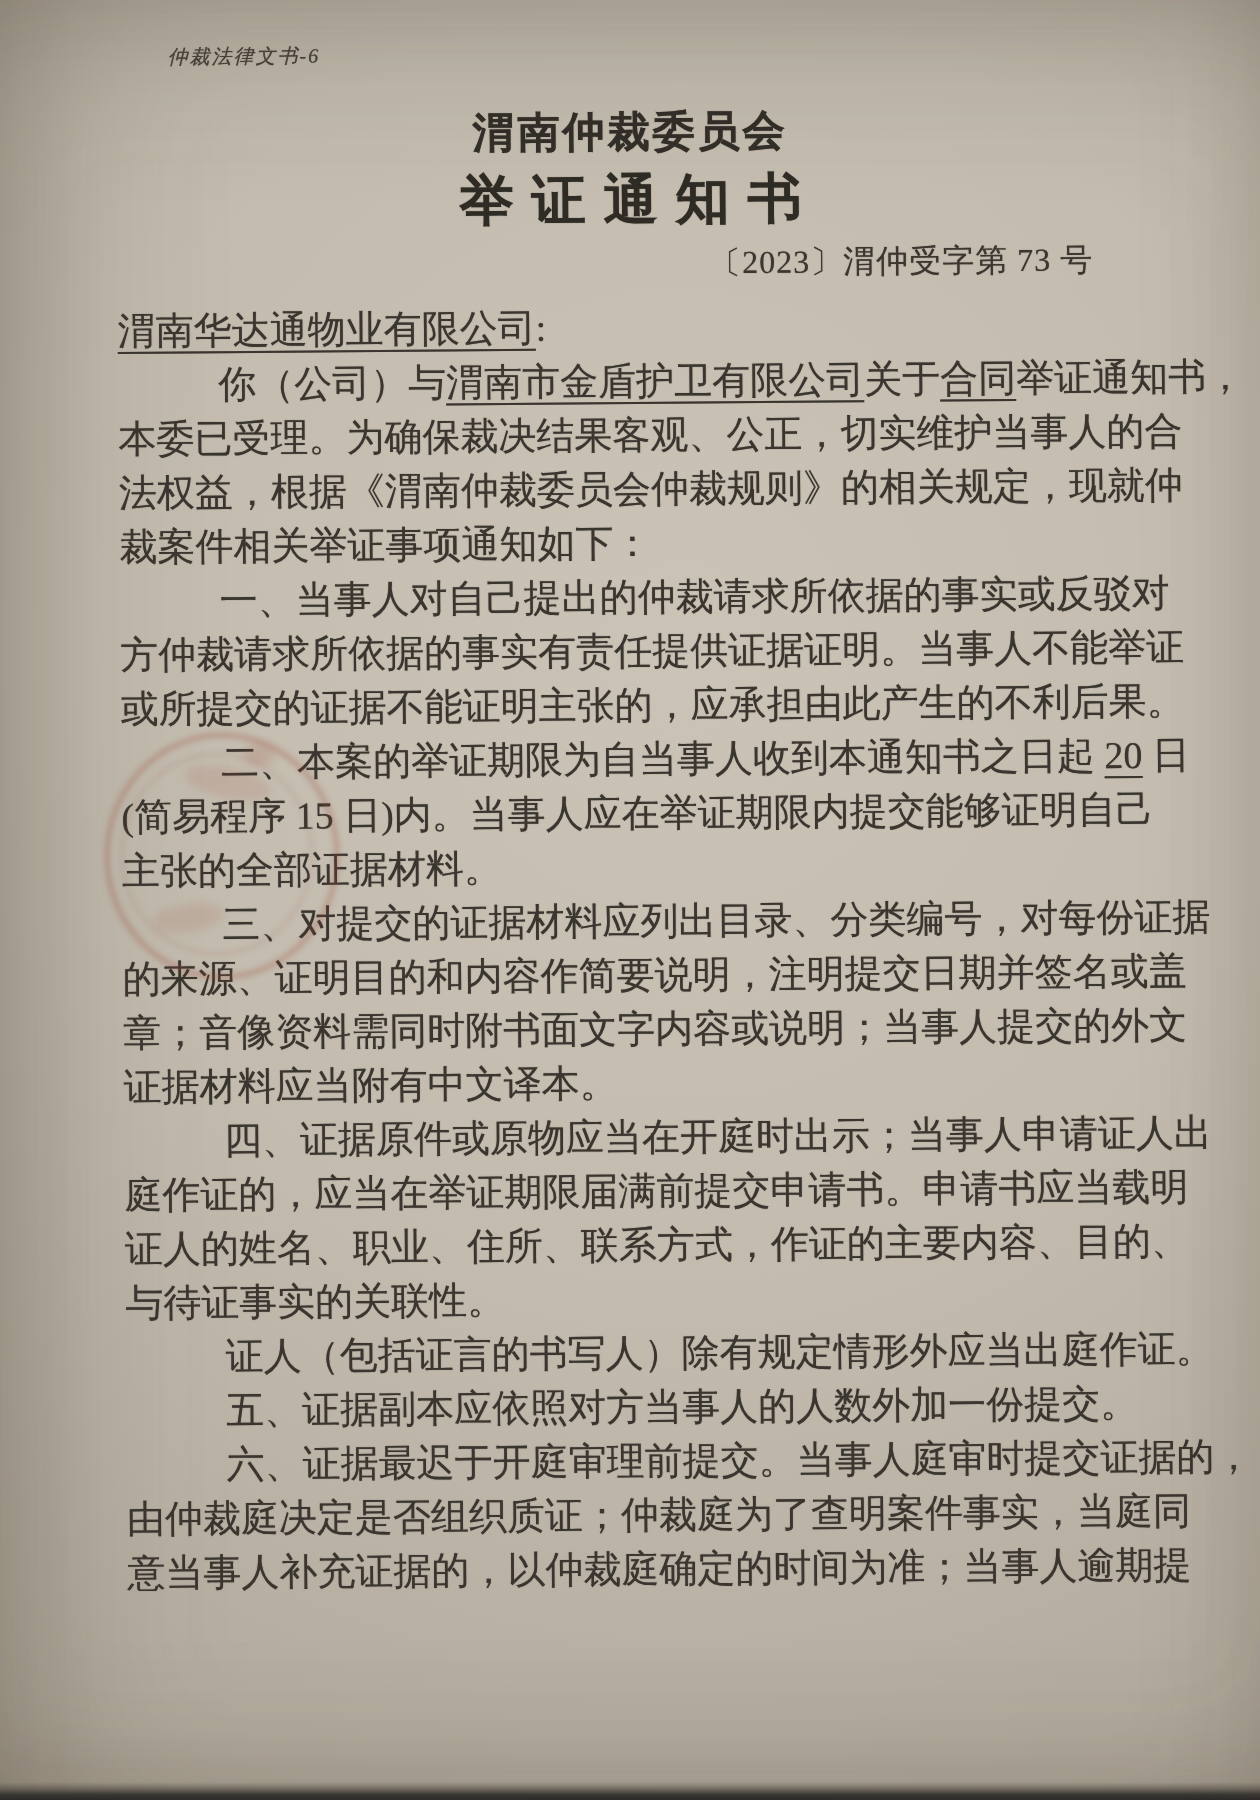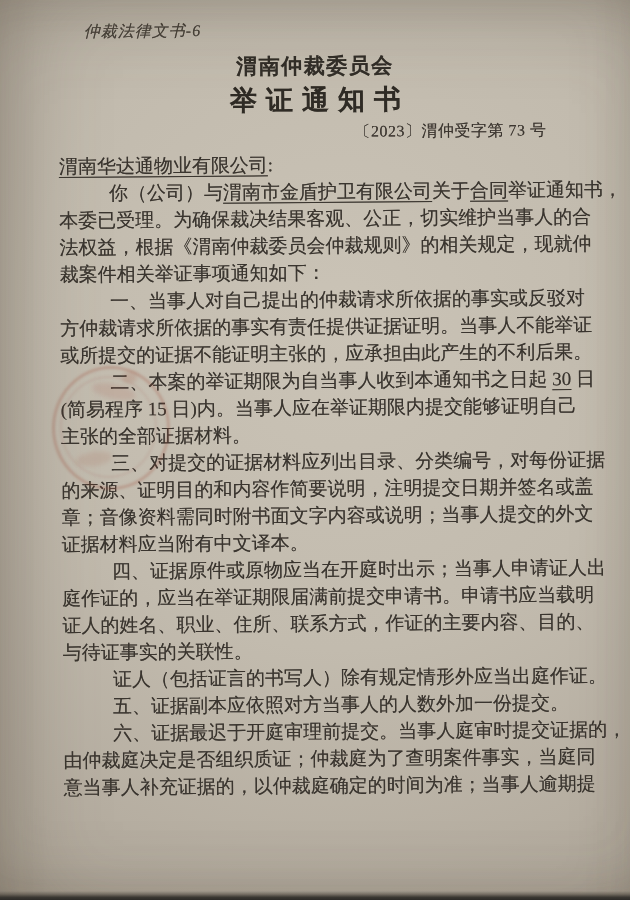--- a/index.html
+++ b/index.html
@@ -20,21 +20,21 @@
     position:absolute; left:0; right:0; bottom:0; height:9px;
     background: linear-gradient(to bottom, rgba(70,64,56,0) 0%, rgba(70,64,56,0.45) 35%, #3a3732 70%, #2c2a27 100%);
   }
   .content {
     position:absolute; inset:0; color:#3a352f;
     transform: rotate(-0.45deg); transform-origin: 315px 60px;
     text-shadow: 0 0 0.5px rgba(58,53,47,0.65);
   }
   .form-label {
     position:absolute; left:84px; top:20px;
-    font-size:16px; font-style:italic; letter-spacing:1px; color:#474139;
+    font-size:10px; font-style:italic; letter-spacing:1px; color:#474139;
   }
   .org-title {
     position:absolute; top:52px; left:0; width:100%; text-align:center;
     font-size:21px; font-weight:bold; letter-spacing:1.5px; color:#322e28;
   }
   .doc-title {
     position:absolute; top:82px; left:0; width:100%; text-align:center;
     font-size:27px; font-weight:bold; letter-spacing:9px; padding-left:9px; box-sizing:border-box;
     color:#2f2b25;
   }
@@ -71,21 +71,21 @@
     <div class="case-number">〔2023〕渭仲受字第 73 号</div>
     <div class="lines">
         <div class="line"><span class="u">渭南华达通物业有限公司</span><span>:</span></div>
         <div class="line indent"><span>你（公司）与</span><span class="u">渭南市金盾护卫有限公司</span><span>关于</span><span class="u">合同</span><span>举证通知书，</span></div>
         <div class="line"><span>本委已受理。为确保裁决结果客观、公正，切实维护当事人的合</span></div>
         <div class="line"><span>法权益，根据《渭南仲裁委员会仲裁规则》的相关规定，现就仲</span></div>
         <div class="line"><span>裁案件相关举证事项通知如下：</span></div>
         <div class="line indent"><span>一、当事人对自己提出的仲裁请求所依据的事实或反驳对</span></div>
         <div class="line"><span>方仲裁请求所依据的事实有责任提供证据证明。当事人不能举证</span></div>
         <div class="line"><span>或所提交的证据不能证明主张的，应承担由此产生的不利后果。</span></div>
-        <div class="line indent"><span>二、本案的举证期限为自当事人收到本通知书之日起 </span><span class="u">30</span><span> 日</span></div>
+        <div class="line indent"><span>二、本案的举证期限为自当事人收到本通知书之日起 </span><span class="u">20</span><span> 日</span></div>
         <div class="line"><span>(简易程序 15 日)内。当事人应在举证期限内提交能够证明自己</span></div>
         <div class="line"><span>主张的全部证据材料。</span></div>
         <div class="line indent"><span>三、对提交的证据材料应列出目录、分类编号，对每份证据</span></div>
         <div class="line"><span>的来源、证明目的和内容作简要说明，注明提交日期并签名或盖</span></div>
         <div class="line"><span>章；音像资料需同时附书面文字内容或说明；当事人提交的外文</span></div>
         <div class="line"><span>证据材料应当附有中文译本。</span></div>
         <div class="line indent"><span>四、证据原件或原物应当在开庭时出示；当事人申请证人出</span></div>
         <div class="line"><span>庭作证的，应当在举证期限届满前提交申请书。申请书应当载明</span></div>
         <div class="line"><span>证人的姓名、职业、住所、联系方式，作证的主要内容、目的、</span></div>
         <div class="line"><span>与待证事实的关联性。</span></div>

